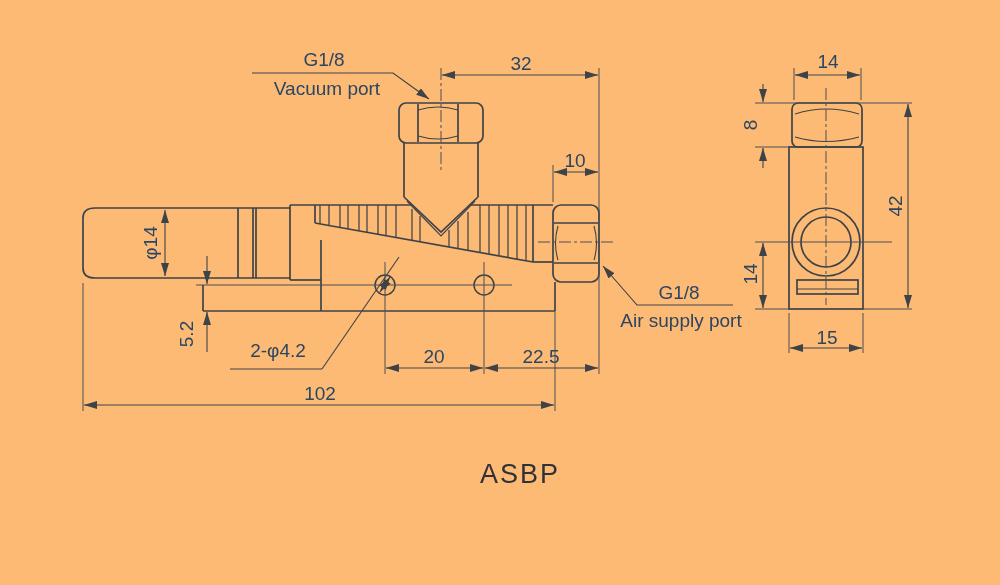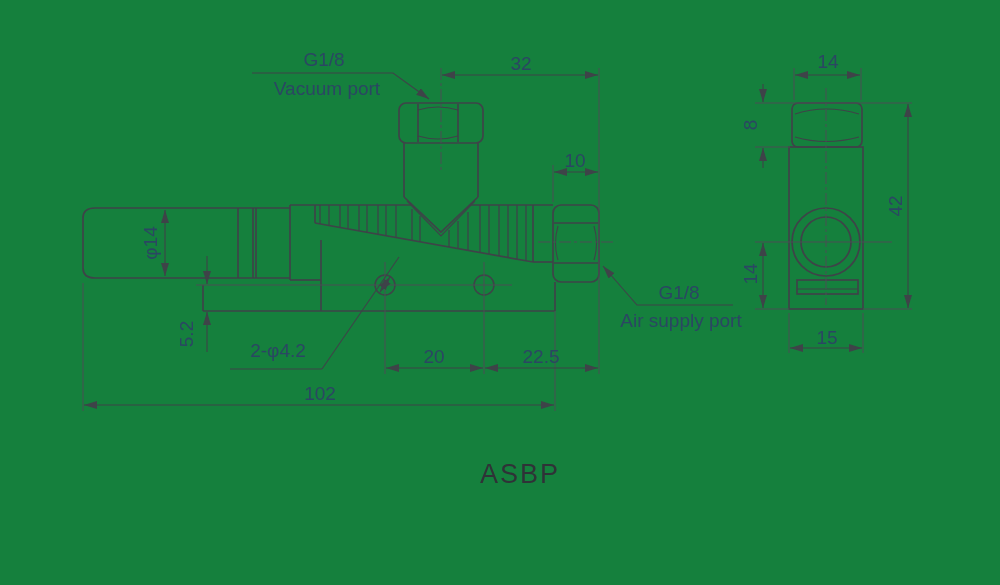--- a/index.html
+++ b/index.html
@@ -1,16 +1,16 @@
 <!DOCTYPE html>
 <html><head>
 <meta charset="utf-8">
 <style>
   html,body{margin:0;padding:0;background:#fff;}
-  .stage{width:1000px;height:585px;background:#15803d;position:relative;font-family:"Liberation Sans",sans-serif;}
+  .stage{width:1000px;height:585px;background:#fdba74;position:relative;font-family:"Liberation Sans",sans-serif;}
   svg text{font-family:"Liberation Sans",sans-serif;}
   .dimtxt{fill:#2b4663;font-size:19px;}
   .lbltxt{fill:#2b4663;font-size:19px;}
   .titletxt{fill:#2f3237;font-size:27px;letter-spacing:2px;}
 </style>
 </head>
 <body>
 
 <div class="stage">
 <svg width="1000" height="585" viewBox="0 0 1000 585">

